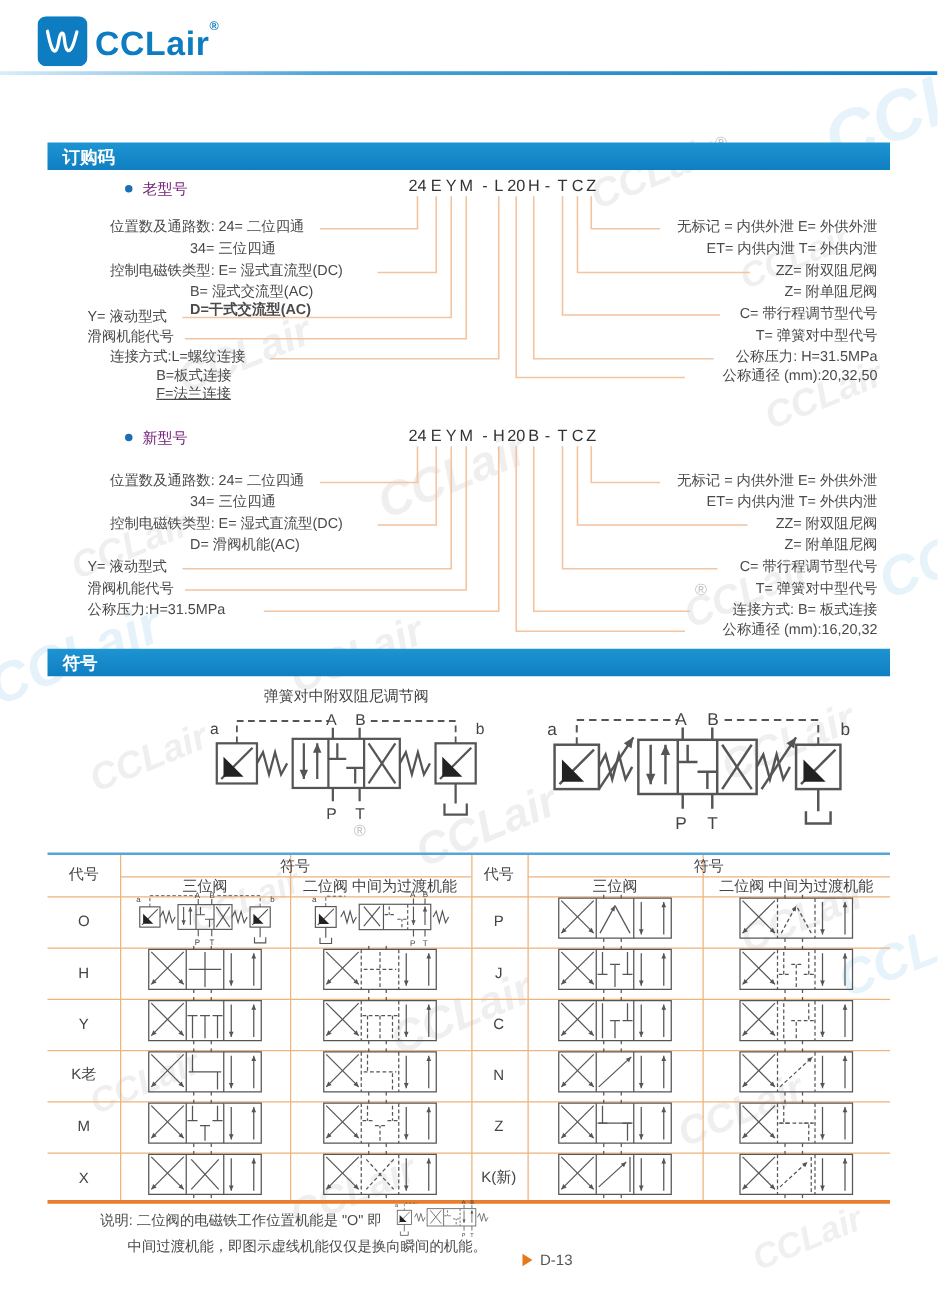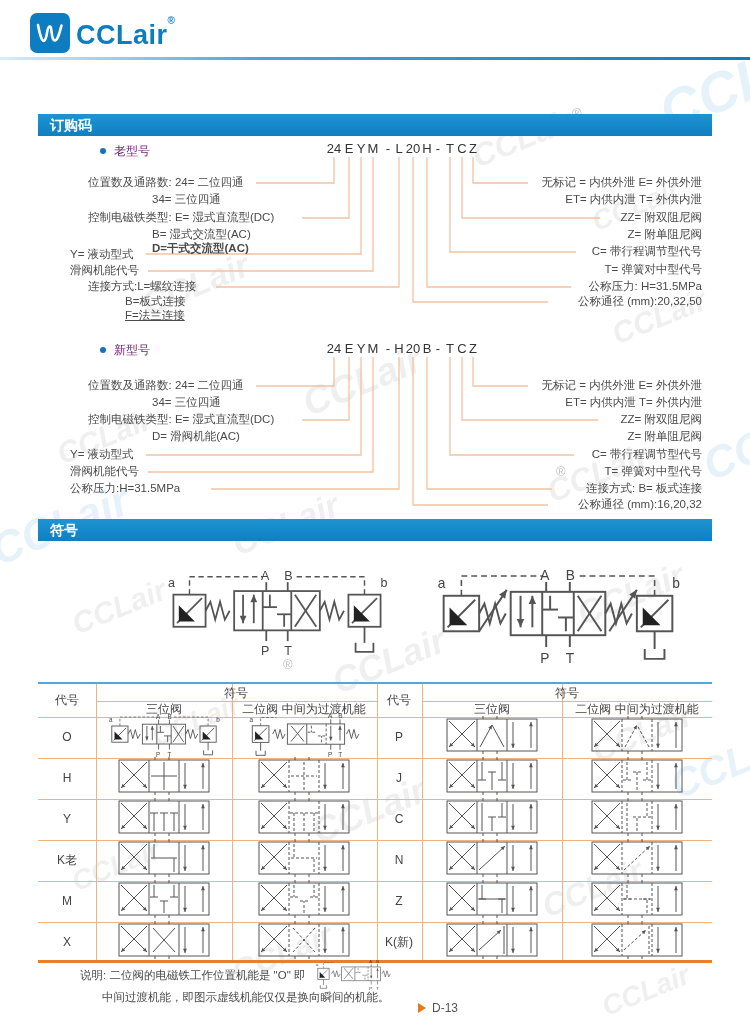--- a/index.html
+++ b/index.html
@@ -179,20 +179,21 @@
       <div class="olabel r" style="top: 378px;">无标记 = 内供外泄   E= 外供外泄</div>
       <div class="olabel r" style="top: 395px;">ET=  内供内泄   T= 外供内泄</div>
       <div class="olabel r" style="top: 412px;">ZZ= 附双阻尼阀</div>
       <div class="olabel r" style="top: 429px;">Z= 附单阻尼阀</div>
       <div class="olabel r" style="top: 447px;">C= 带行程调节型代号</div>
       <div class="olabel r" style="top: 464px;">T=  弹簧对中型代号</div>
       <div class="olabel r" style="top: 481px;">连接方式:  B= 板式连接</div>
       <div class="olabel r" style="top: 497px;">公称通径 (mm):16,20,32</div>
     </div>
 
+  <div class="sym-title" style="left:152px; top:549px; width:250px;">弹簧对中附双阻尼调节阀</div>
   <div id="sym-left" style="position:absolute; left:152px; top:566px;"><svg width="250" height="93" viewBox="0 0 140 52">
         <rect x="46" y="14" width="48" height="22" fill="none" stroke="#555"></rect>
         <line x1="62" y1="14" x2="62" y2="36" stroke="#555" stroke-width="1"></line>
         <line x1="78" y1="14" x2="78" y2="36" stroke="#555" stroke-width="1"></line>
         <line x1="51" y1="16" x2="51" y2="32" stroke="#555" stroke-width="1"></line>
         <polygon points="51,32 49.1,27.8 52.9,27.8" fill="#555"></polygon>
         <line x1="57" y1="32" x2="57" y2="16" stroke="#555" stroke-width="1"></line>
         <polygon points="57,16 58.9,20.2 55.1,20.2" fill="#555"></polygon>
         <line x1="66" y1="16" x2="66" y2="23" stroke="#555" stroke-width="1"></line>
         <line x1="62" y1="23" x2="70" y2="23" stroke="#555" stroke-width="1"></line>

